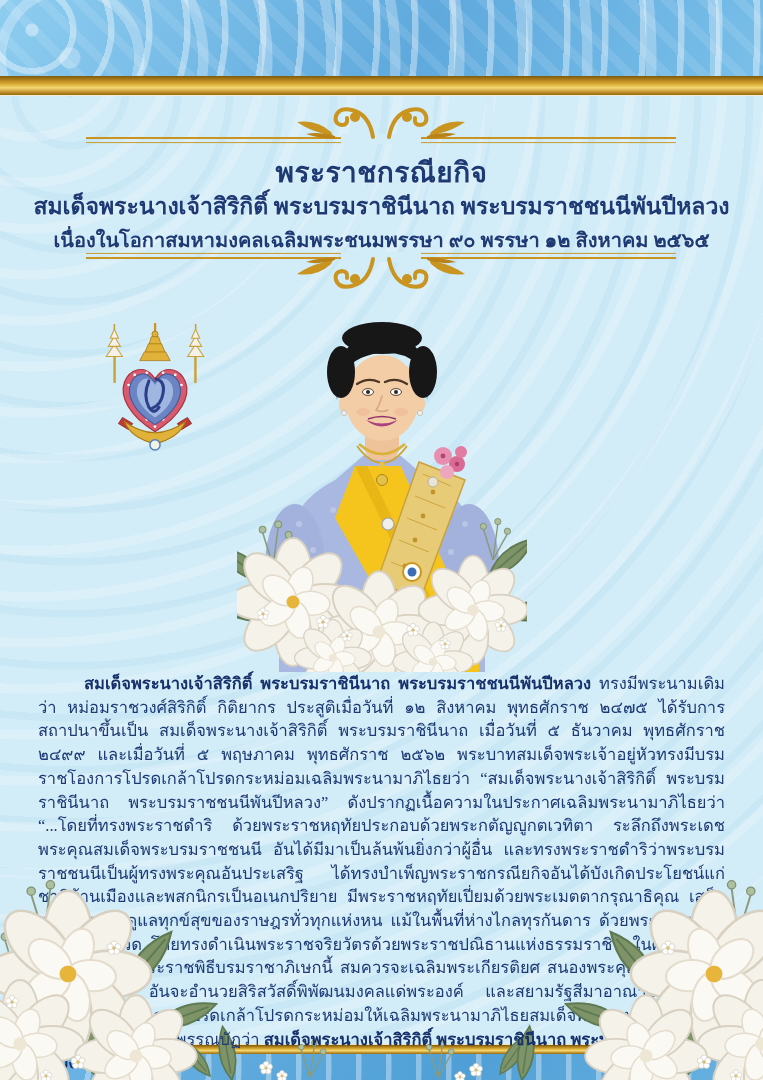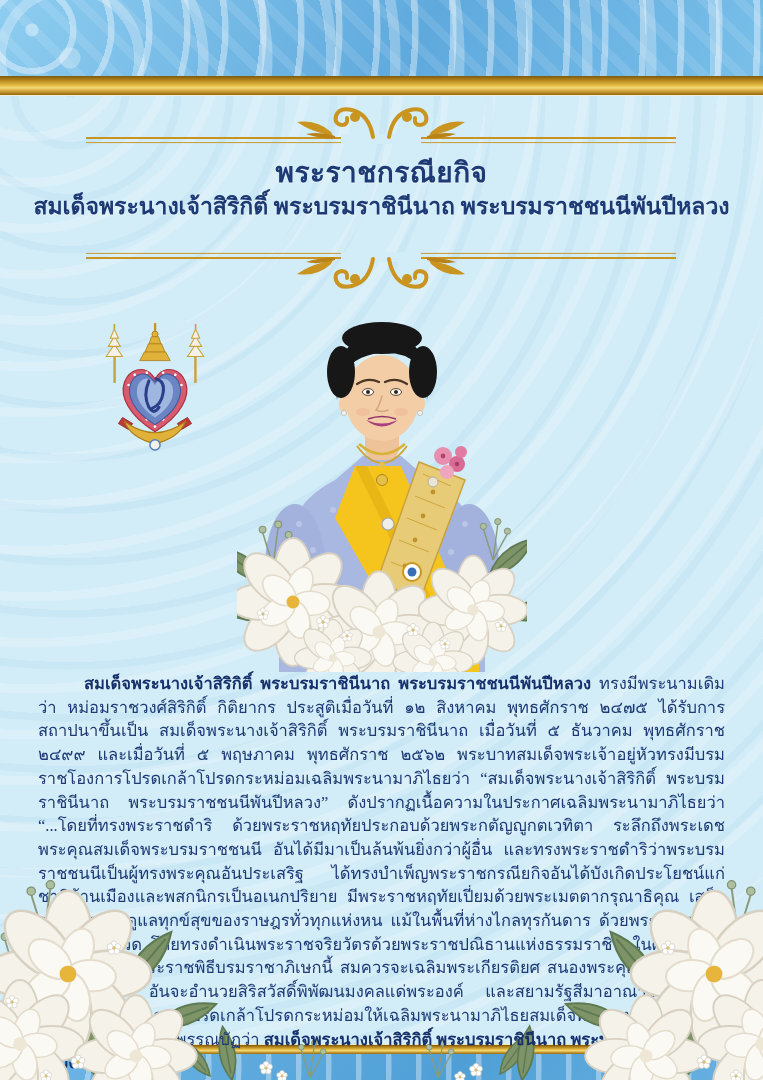--- a/index.html
+++ b/index.html
@@ -130,20 +130,21 @@
     <g transform="translate(297,0)">
         <use href="#flourish-half"></use>
       </g>
     <g transform="translate(293,0) scale(-1,1)">
         <use href="#flourish-half"></use>
       </g>
   </svg>
 
   <div class="title t1">พระราชกรณียกิจ</div>
   <div class="title t2">สมเด็จพระนางเจ้าสิริกิติ์ พระบรมราชินีนาถ พระบรมราชชนนีพันปีหลวง</div>
+  <div class="title t3">เนื่องในโอกาสมหามงคลเฉลิมพระชนมพรรษา ๙๐ พรรษา ๑๒ สิงหาคม ๒๕๖๕</div>
 
   <svg class="flourish flourish-bottom" viewBox="0 0 590 44">
     <rect x="0" y="33" width="590" height="2" fill="#c9941f"></rect>
     <rect x="0" y="38" width="590" height="1.1" fill="#c9941f" opacity="0.85"></rect>
     <rect x="255" y="30" width="80" height="10" fill="#d2ecf8"></rect>
     <g transform="translate(297,0)">
         <use href="#flourish-half"></use>
       </g>
     <g transform="translate(293,0) scale(-1,1)">
         <use href="#flourish-half"></use>

